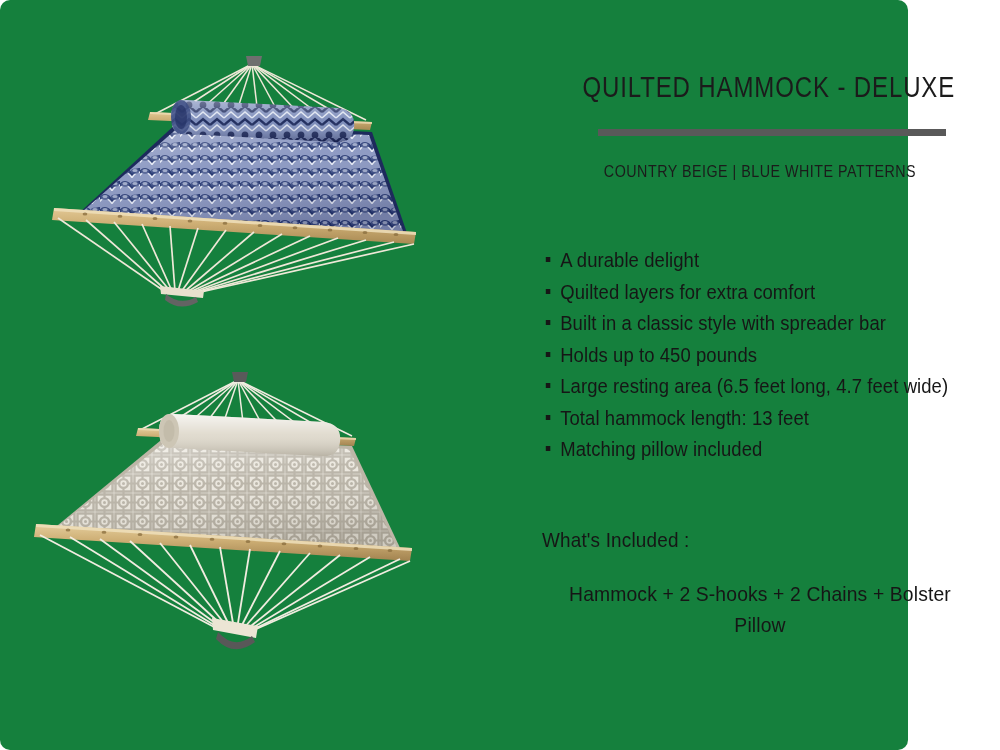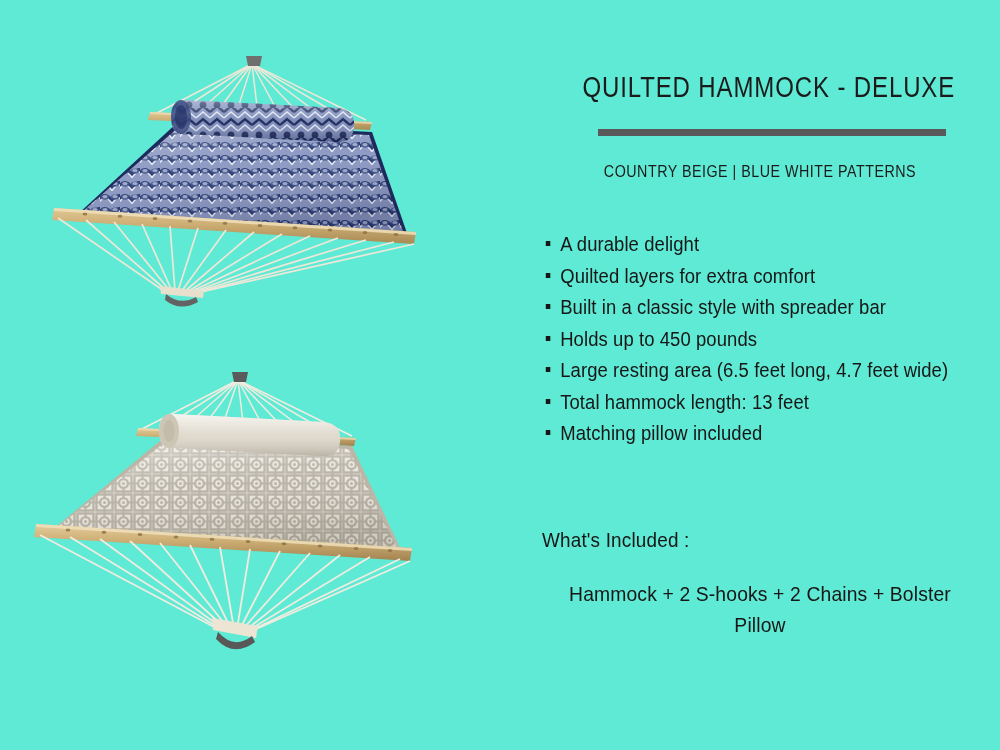--- a/index.html
+++ b/index.html
@@ -5,22 +5,23 @@
 <style>
   * { box-sizing: border-box; margin: 0; padding: 0; }
   html, body {
     width: 1000px; height: 750px;
     background: #ffffff;
     font-family: "Liberation Sans", sans-serif;
     overflow: hidden;
   }
   .page {
     position: relative;
-    width: 1000px; height: 750px;
-    background: #5eead4;
+    width: 908px; height: 750px;
+    background: #15803d;
+    border-radius: 10px;
   }
 
   
   .photo-col {
     position: absolute;
     left: 0; top: 0;
     width: 520px; height: 750px;
   }
   .photo {
     position: absolute;
@@ -70,21 +71,21 @@
     font-weight: 400;
     letter-spacing: 0.6px;
     color: #1b1b1b;
     transform: scaleX(0.84);
     transform-origin: 50% 50%;
     white-space: nowrap;
   }
 
   .feature-list {
     position: absolute;
-    left: 24px; top: 232px;
+    left: 24px; top: 248px;
     width: 452px;
     list-style: none;
   }
   .feature-item {
     position: relative;
     padding-left: 18px;
     margin-bottom: 8.5px;
     font-family: "Liberation Sans Narrow", "Liberation Sans", sans-serif;
     font-size: 20.5px;
     line-height: 23px;

